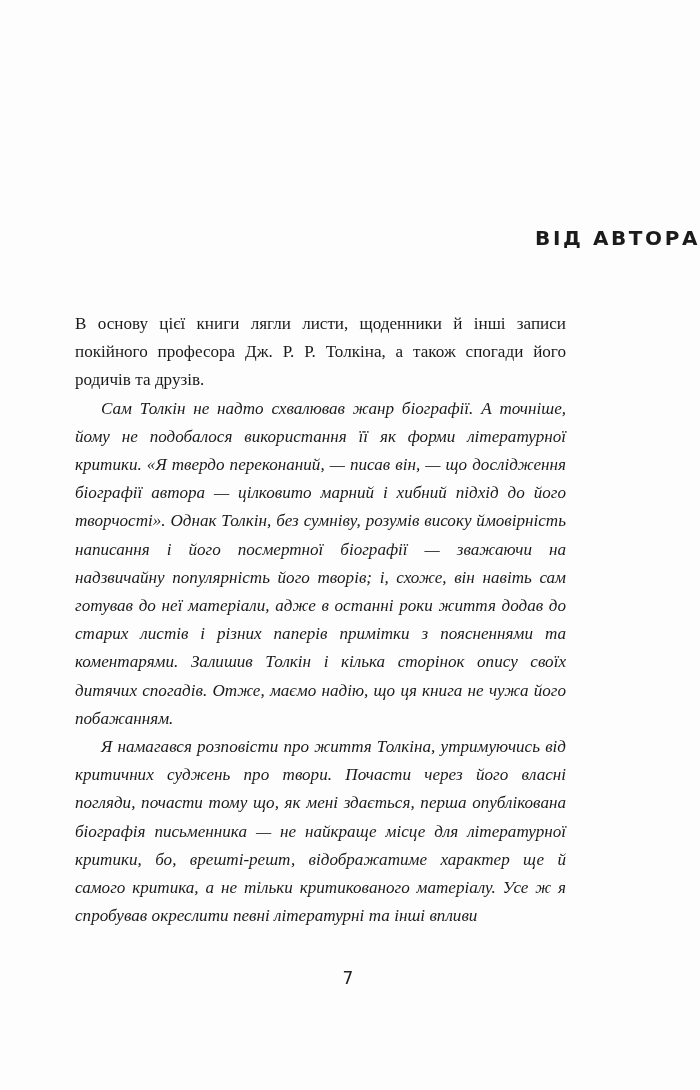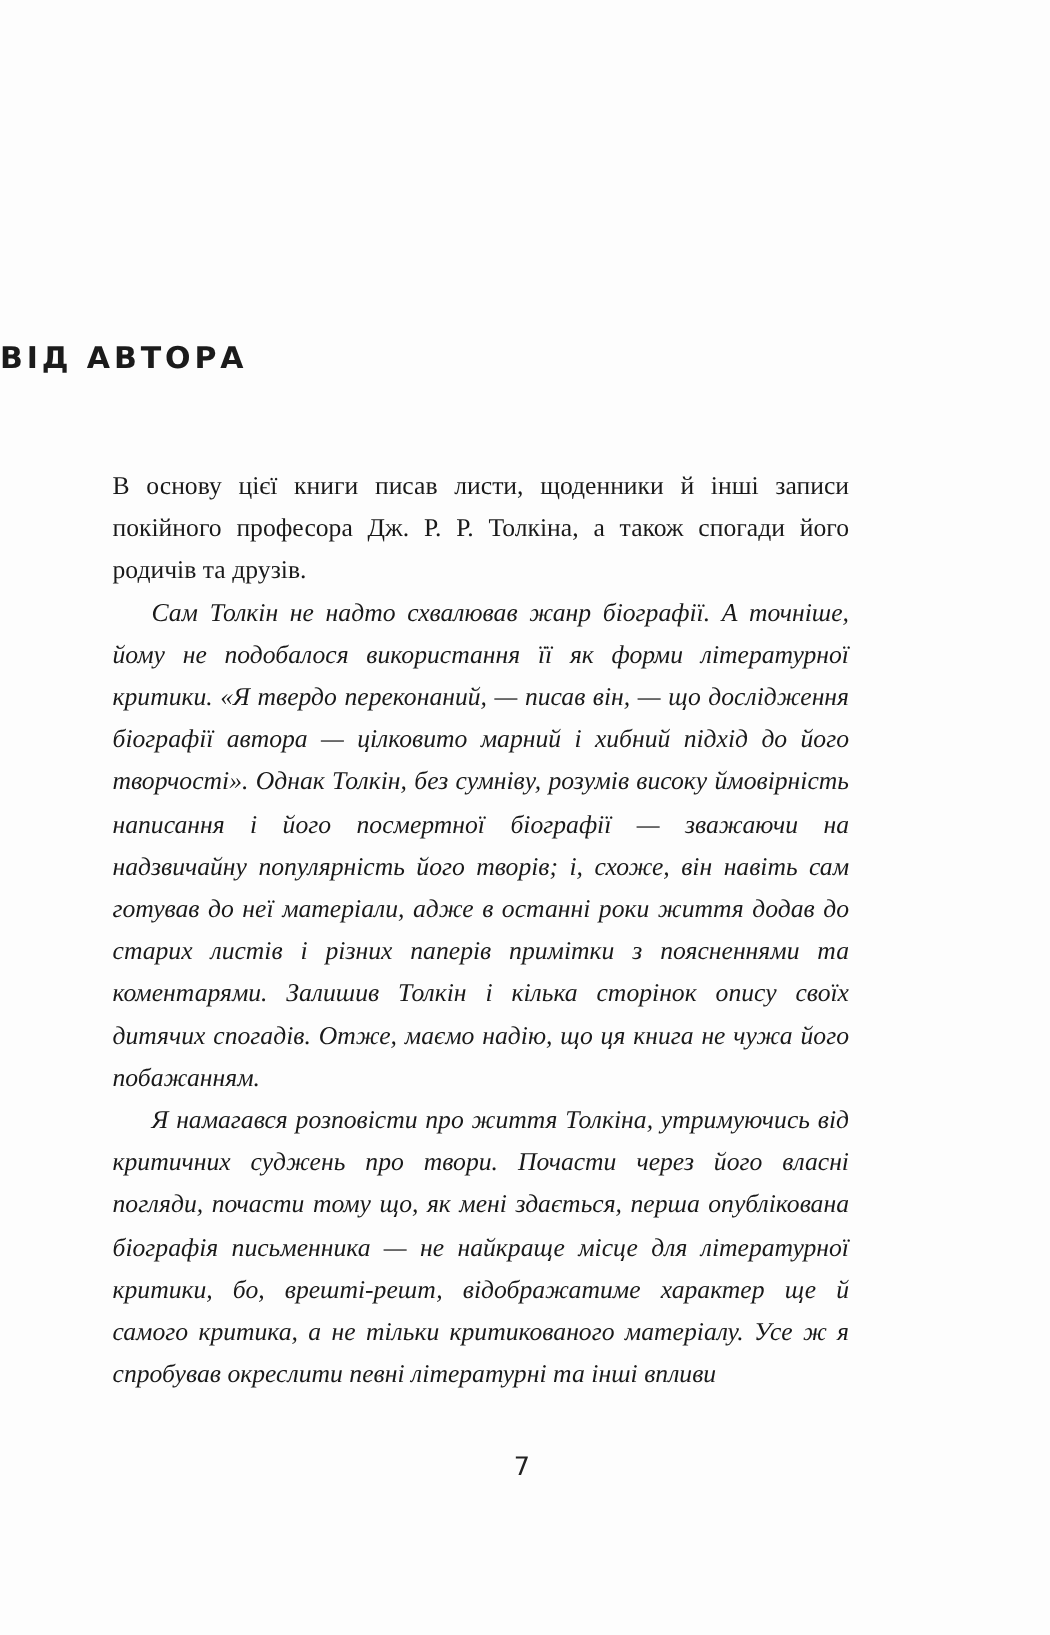--- a/index.html
+++ b/index.html
@@ -19,21 +19,21 @@
     position: relative;
     width: 700px;
     height: 1090px;
     box-sizing: border-box;
   }
   .chapter-title {
     position: absolute;
     top: 213px;
     left: 0;
     width: 700px;
-    text-align: left;
+    text-align: right;
     font-family: "DejaVu Sans", "Liberation Sans", sans-serif;
     font-size: 20px;
     font-weight: 600;
     letter-spacing: 2.6px;
     color: #1b1b1b;
   }
   .body-block {
     position: absolute;
     top: 310px;
     left: 75px;
@@ -70,21 +70,21 @@
   }
 </style>
 </head>
 <body>
 
 <div class="page">
 
   <h1 class="chapter-title">ВІД АВТОРА</h1>
 
   <div class="body-block">
-    <p class="para">В основу цієї книги писав листи, щоденники й інші записи покійного професора Дж. Р. Р. Толкіна, а також спогади його родичів та друзів.</p>
+    <p class="para">В основу цієї книги лягли листи, щоденники й інші записи покійного професора Дж. Р. Р. Толкіна, а також спогади його родичів та друзів.</p>
     <p class="para indent">Сам Толкін не надто схвалював жанр біографії. А точніше, йому не подобалося використання її як форми літературної критики. «Я твердо переконаний, — писав він, — що дослідження біографії автора — цілковито марний і хибний підхід до його творчості». Однак Толкін, без сумніву, розумів високу ймовірність написання і його посмертної біографії — зважаючи на надзвичайну популярність його творів; і, схоже, він навіть сам готував до неї матеріали, адже в останні роки життя додав до старих листів і різних паперів примітки з поясненнями та коментарями. Залишив Толкін і кілька сторінок опису своїх дитячих спогадів. Отже, маємо надію, що ця книга не чужа його побажанням.</p>
     <p class="para indent">Я намагався розповісти про життя Толкіна, утримуючись від критичних суджень про твори. Почасти через його власні погляди, почасти тому що, як мені здається, перша опублікована біографія письменника — не найкраще місце для літературної критики, бо, врешті-решт, відображатиме характер ще й самого критика, а не тільки критикованого матеріалу. Усе ж я спробував окреслити певні літературні та інші впливи</p>
   </div>
 
   <div class="page-number">
     <span>7</span>
   </div>
 
 </div>
 

